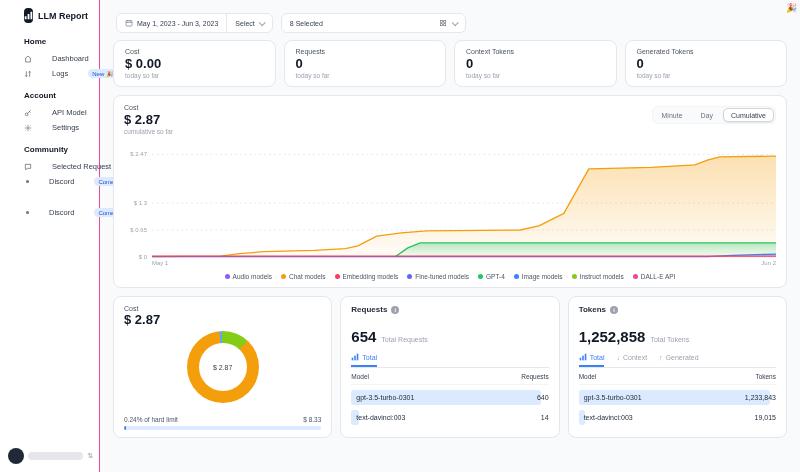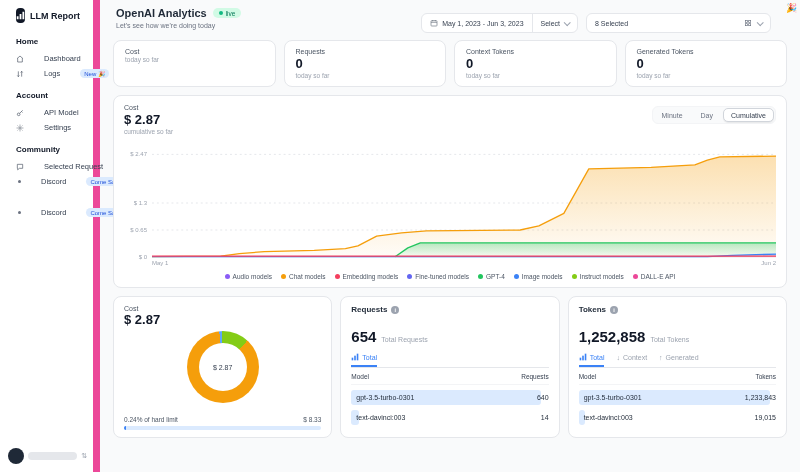--- a/index.html
+++ b/index.html
@@ -1,21 +1,21 @@
 <!DOCTYPE html>
 <html><head>
 <meta charset="utf-8">
 <style>
   *{box-sizing:border-box;margin:0;padding:0}
   html,body{width:800px;height:472px;overflow:hidden}
   body{font-family:"Liberation Sans",sans-serif;background:#f9fafb;color:#111827}
   .app{display:flex;width:800px;height:472px}
 
   
-  .sidebar{width:100px;flex:0 0 100px;background:#fff;border-right:7px solid #ec4899;position:relative;padding:8px 16px}
+  .sidebar{width:100px;flex:0 0 100px;background:#fff;border-right:1px solid #ec4899;position:relative;padding:8px 24px}
   .logo-row{display:flex;align-items:center;gap:5px;margin-bottom:14px;cursor:pointer}
   .logo-box{width:15px;height:15px;background:#111827;border-radius:4px;display:flex;align-items:center;justify-content:center}
   .logo-box svg{width:9px;height:9px}
   .logo-text{font-size:9px;font-weight:bold;color:#111827;white-space:nowrap}
   .sec-title{font-size:8px;font-weight:bold;color:#111827;margin:10px 0 5px}
   .nav-item{display:flex;align-items:center;gap:20px;font-size:7.5px;color:#374151;padding:3px 0;cursor:pointer;white-space:nowrap}
   .nav-item svg{width:8px;height:8px;stroke:#4b5563;flex:0 0 auto}
   .badge{background:#dbeafe;color:#1d4ed8;border-radius:7px;padding:1px 4px;font-size:6px;white-space:nowrap}
   .bullet{width:3px;height:3px;border-radius:50%;background:#6b7280;flex:0 0 auto;margin-left:2px}
   .discord2{margin-top:16px}
@@ -164,30 +164,20 @@
       <span class="avatar"></span>
       <span class="skeleton"></span>
       <span class="updown">⇅</span>
     </div>
   </aside>
 
   <main class="main">
     <span class="party">🎉</span>
 
     <div class="page-header">
-      <div>
-        <div class="title-row">
-          <span class="page-title">OpenAI Analytics</span>
-          <span class="live">
-              <i></i>
-              <span>live</span>
-            </span>
-        </div>
-        <div class="subtitle">Let's see how we're doing today</div>
-      </div>
       <div class="controls">
         <div class="ctrl">
           <span class="part">
             <svg viewBox="0 0 24 24" fill="none" stroke-width="2" stroke="currentColor">
                 <rect x="3" y="5" width="18" height="16" rx="2"></rect>
                 <path d="M3 10 H21 M8 3 V7 M16 3 V7"></path>
               </svg>
             <span>May 1, 2023 - Jun 3, 2023</span>
           </span>
           <span class="part sep">
@@ -206,20 +196,21 @@
               </svg>
             <span class="chev"></span>
           </span>
         </div>
       </div>
     </div>
 
     <div class="stat-row">
       <div class="card stat-card">
         <div class="stat-label">Cost</div>
+        <div class="stat-value">$ 0.00</div>
         <div class="stat-sub">today so far</div>
       </div>
       <div class="card stat-card">
         <div class="stat-label">Requests</div>
         <div class="stat-value">0</div>
         <div class="stat-sub">today so far</div>
       </div>
       <div class="card stat-card">
         <div class="stat-label">Context Tokens</div>
         <div class="stat-value">0</div>

